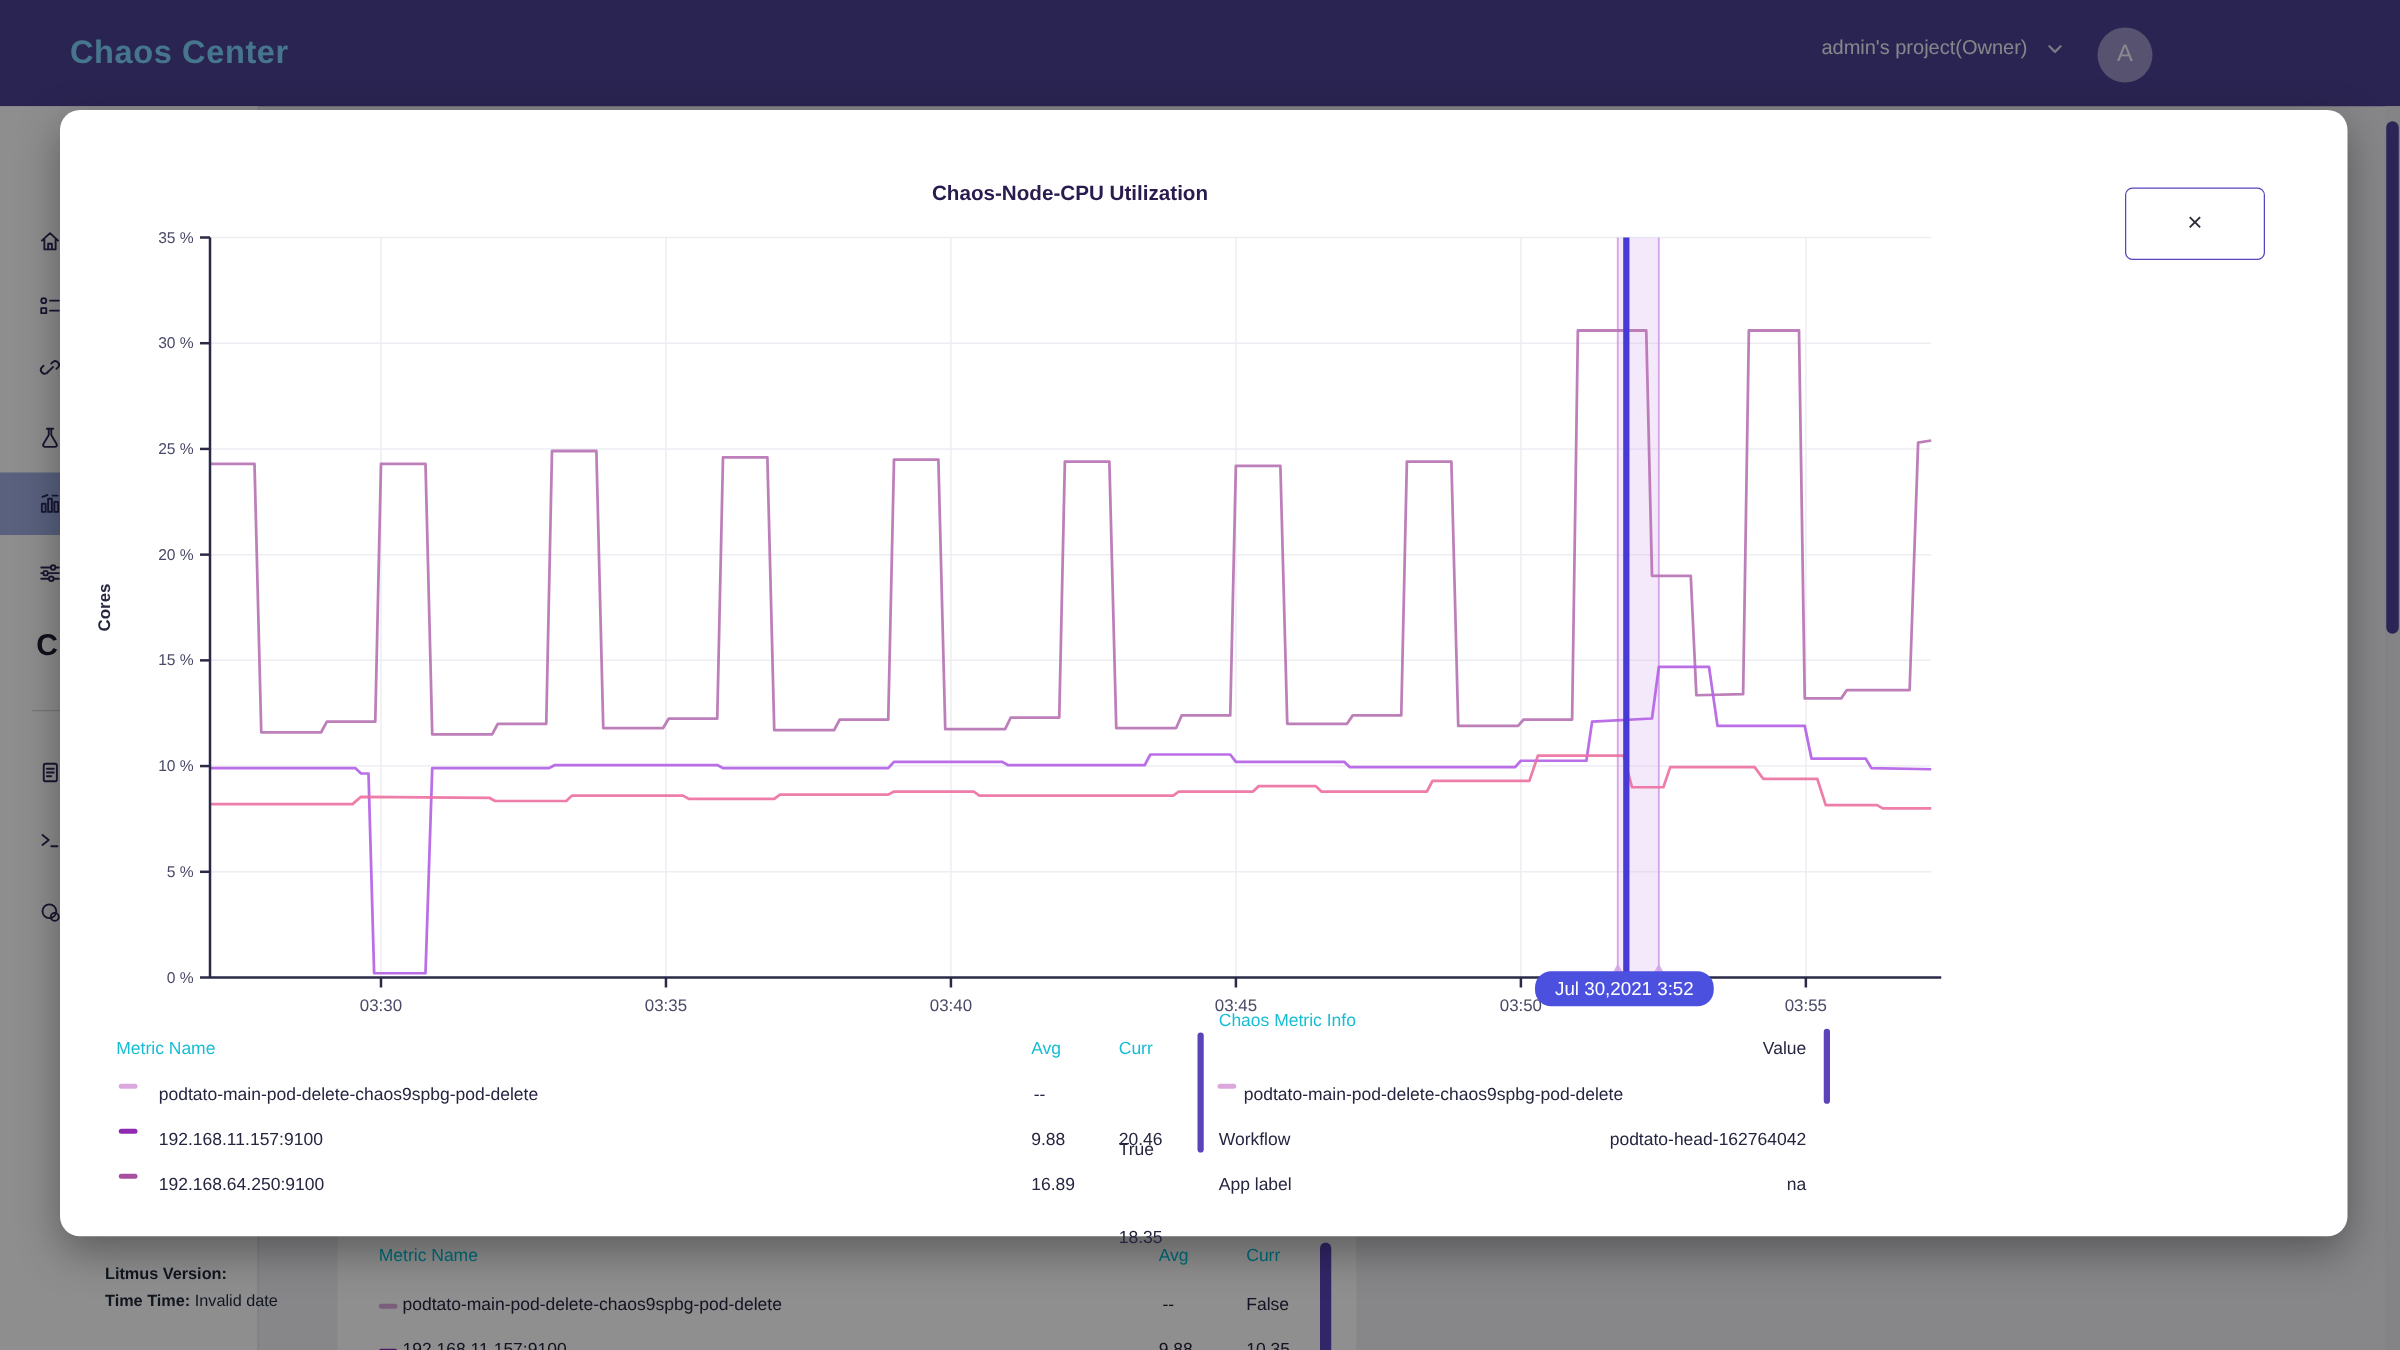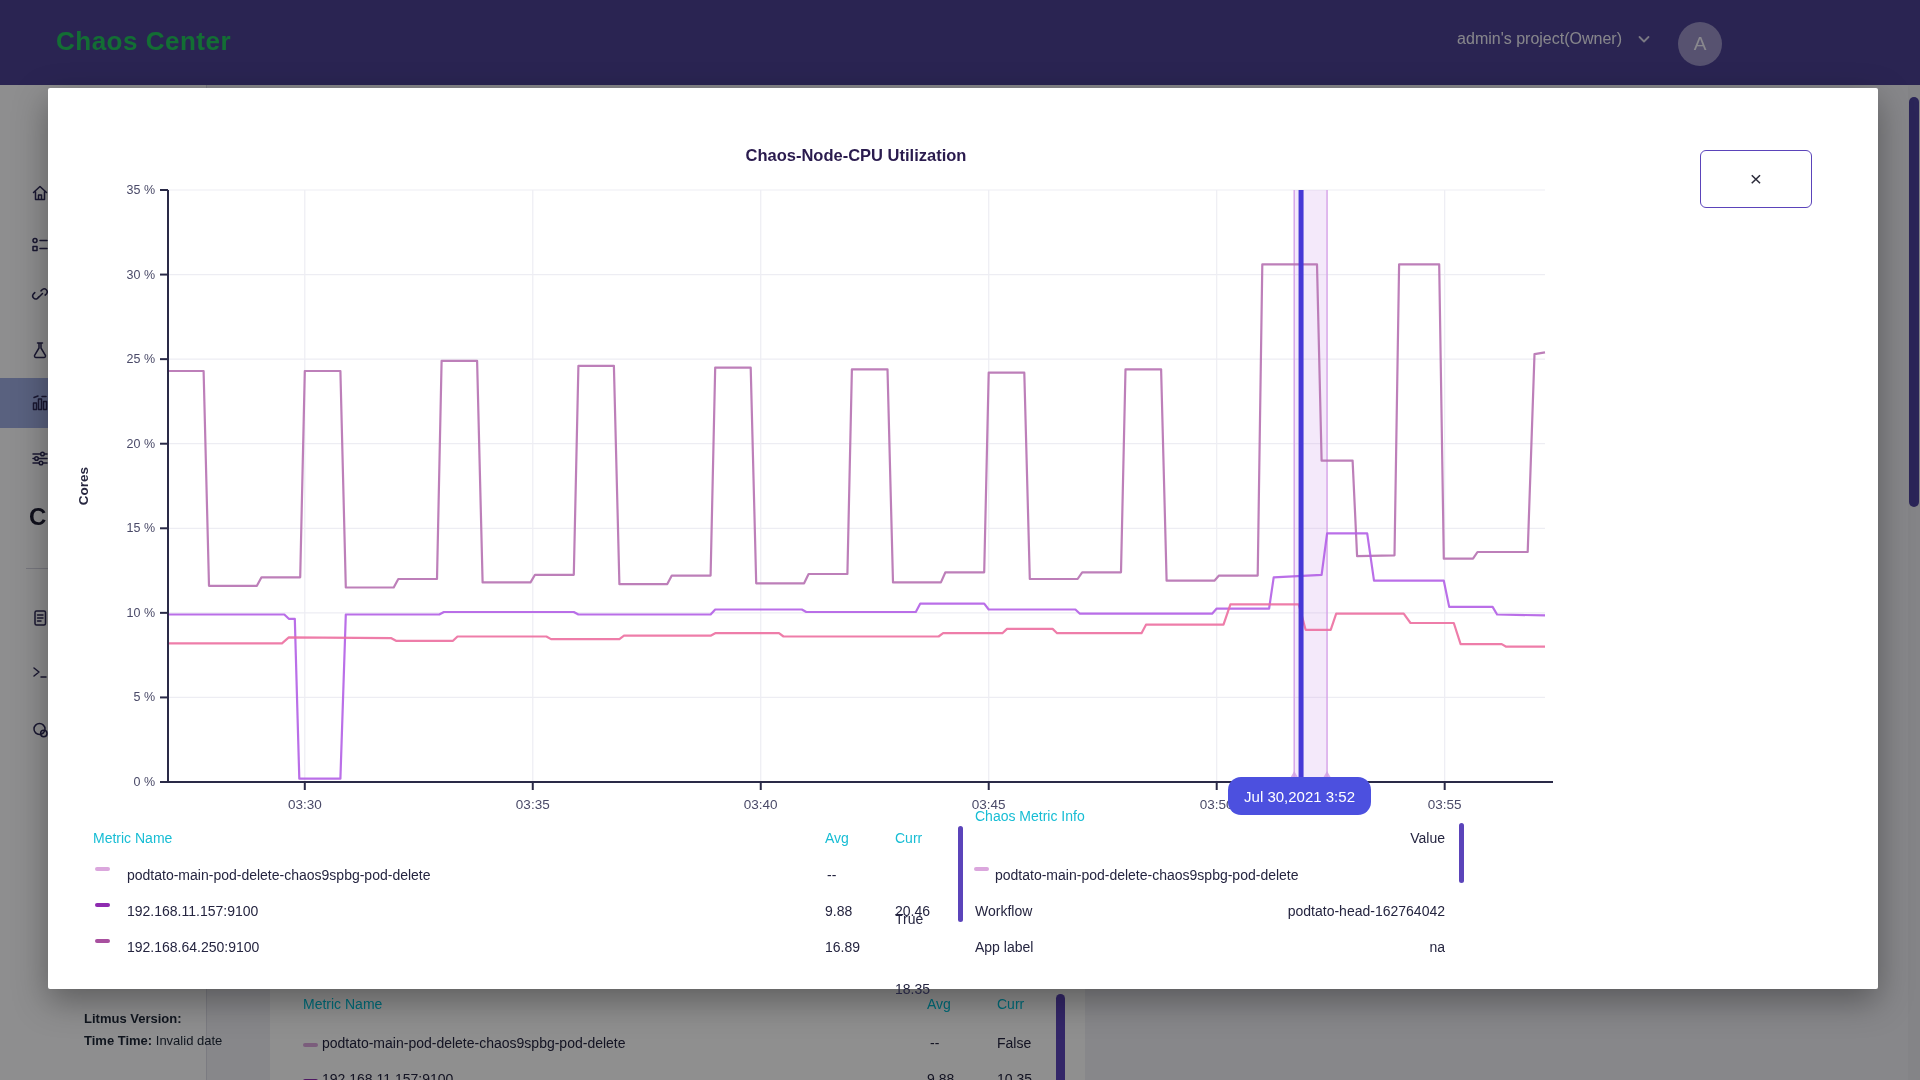--- a/index.html
+++ b/index.html
@@ -3,21 +3,21 @@
 <meta charset="utf-8">
 <style>
   * { margin:0; padding:0; box-sizing:border-box; }
   html,body { width:1920px; height:1080px; overflow:hidden;
     font-family:"Liberation Sans", sans-serif; background:#f0f1f6; }
 
   
   #page { position:absolute; inset:0; }
   #header { position:absolute; left:0; top:0; width:1920px; height:85px; background:#4b4192; }
   #brand { position:absolute; left:56px; top:26px; font-size:26px; font-weight:bold;
-           color:#22c55e; letter-spacing:0.5px; }
+           color:#7dd3fc; letter-spacing:0.5px; }
   #project-selector { position:absolute; right:268px; top:30px; display:flex; align-items:center;
            gap:14px; color:#efeef8; font-size:16px; cursor:pointer; }
   #avatar { position:absolute; left:1678px; top:22px; width:44px; height:44px; border-radius:50%;
            background:#9b93c8; color:#f5f3fd; font-size:19px; display:flex;
            align-items:center; justify-content:center; }
   #sidebar { position:absolute; left:0; top:85px; width:207px; height:995px;
            background:#fdfdff; border-right:1px solid #dcdce6; }
   .side-item { position:absolute; left:0; width:207px; height:50px; display:flex;
            align-items:center; padding-left:30px; }
   .side-item.selected { background:#9fade3; }
@@ -32,28 +32,28 @@
   .bgt-swatch { position:absolute; width:15px; height:4px; border-radius:2px; }
   #bg-thumb { position:absolute; left:1056px; top:994px; width:9px; height:115px;
            border-radius:5px; background:#5b44ba; }
   #page-scroll-track { position:absolute; left:1908px; top:85px; width:12px; height:995px; background:#ececf1; }
   #page-scroll-thumb { position:absolute; left:1909px; top:97px; width:10px; height:410px;
            border-radius:5px; background:#4d429d; }
 
   
   #backdrop { position:absolute; inset:0; background:rgba(0,0,0,0.44); }
   #modal { position:absolute; left:48px; top:88px; width:1830px; height:901px; background:#ffffff;
-           border-radius:2px; box-shadow:0 12px 34px rgba(0,0,0,0.35); }
+           border-radius:16px; box-shadow:0 12px 34px rgba(0,0,0,0.35); }
   #modal-title { position:absolute; left:408px; top:58px; width:800px; text-align:center;
            font-size:16.5px; font-weight:bold; color:#2a1b4e; }
   #close-button { position:absolute; left:1652px; top:62px; width:112px; height:58px;
            background:#fff; border:1.5px solid #5b44ba; border-radius:6px; cursor:pointer;
            font-size:21px; color:#2b2b3a; display:flex; align-items:center; justify-content:center; }
   #chart-svg { position:absolute; left:0; top:0; }
-  #chart-tooltip { position:absolute; top:689px; height:38px; padding:0 16px; border-radius:13px;
+  #chart-tooltip { position:absolute; top:689px; height:28px; padding:0 16px; border-radius:13px;
            color:#ffffff; font-size:15px; display:flex; align-items:center; white-space:nowrap; }
 
   
   .lg-row { position:absolute; height:22px; font-size:14px; color:#252540; }
   .lg-head { color:#17bdd4; }
   .lg-swatch { position:absolute; top:8px; width:15px; height:4px; border-radius:2px; }
   .vbar { position:absolute; width:5px; border-radius:3px; background:#5b44ba; }
   .rt-val { position:absolute; right:433px; font-size:14px; color:#252540; }
 </style>
 </head>

